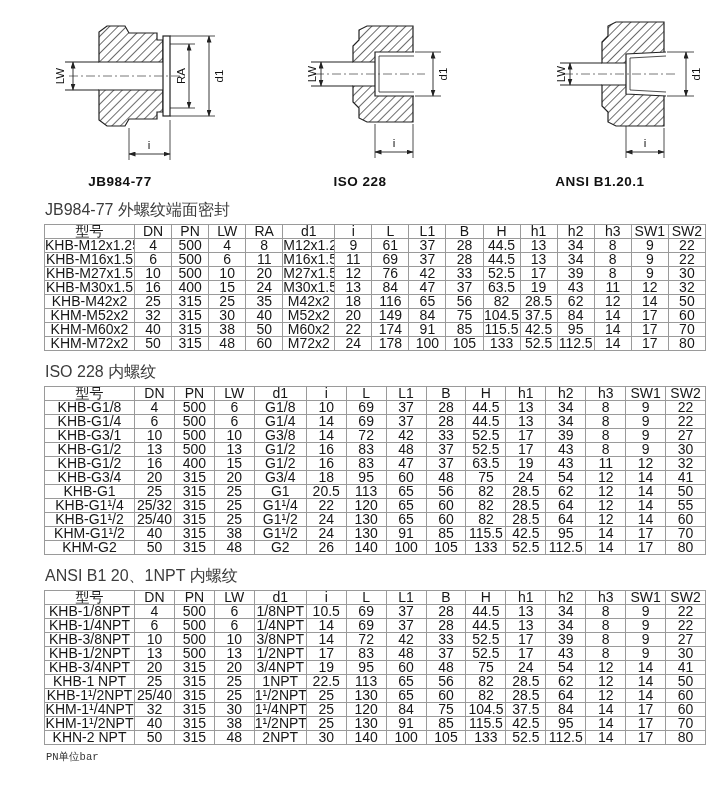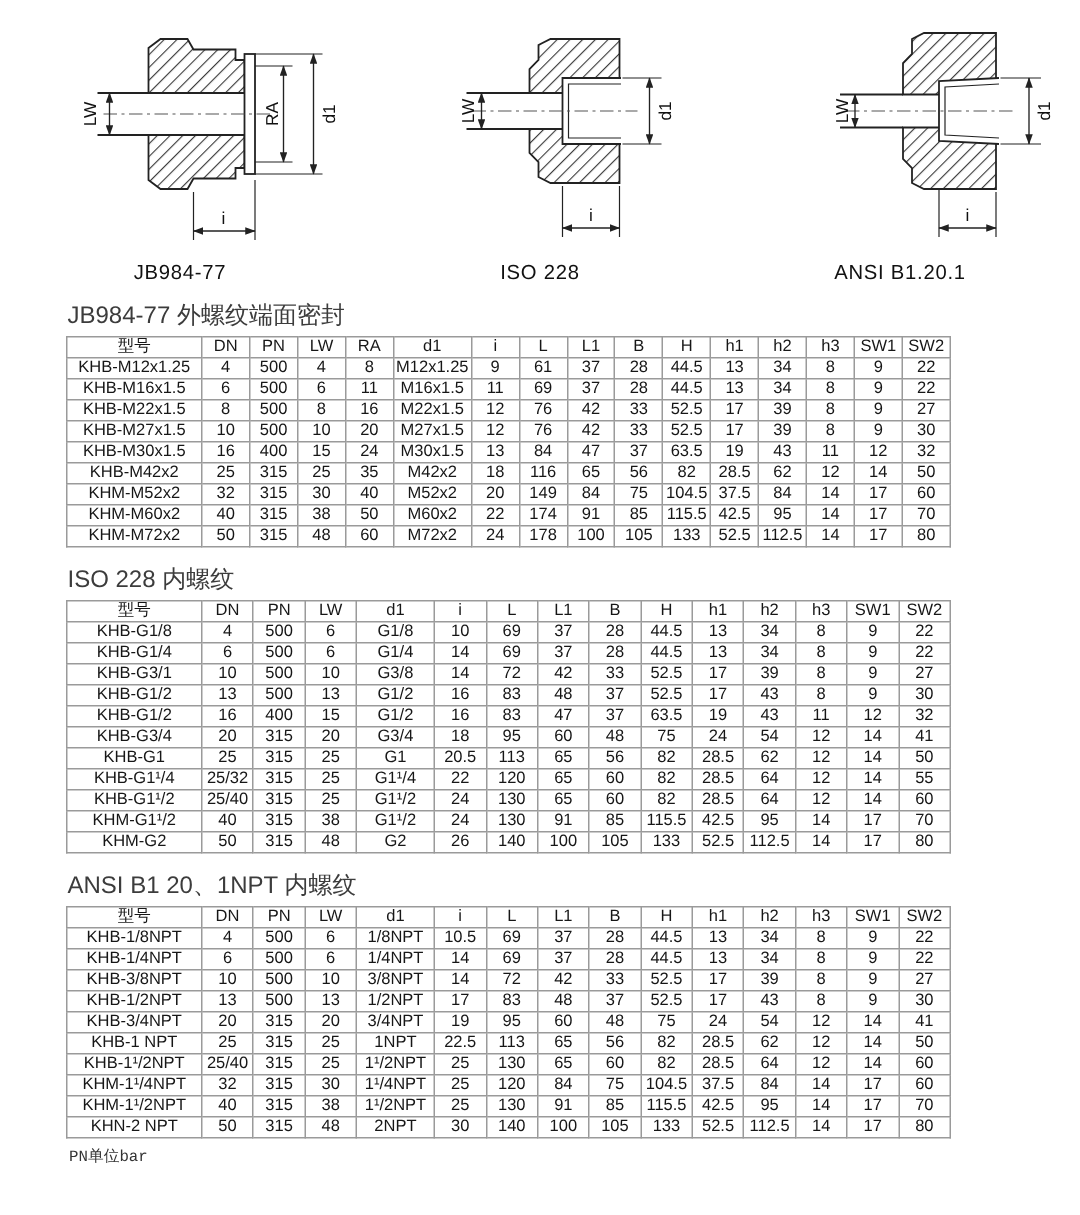--- a/index.html
+++ b/index.html
@@ -5,36 +5,36 @@
   html,body{margin:0;padding:0;background:#ffffff;}
   body{
     width:720px;height:810px;overflow:hidden;
     font-family:"Liberation Sans", sans-serif;color:#1a1a1a;
     position:relative;
   }
   
   .figures{display:flex;padding-top:4px;}
   .figure{flex:1;display:flex;flex-direction:column;align-items:center;}
   .figure svg{display:block;}
-  .caption{font-weight:normal;font-size:13.5px;letter-spacing:.5px;color:#111;margin-top:2px;}
+  .caption{font-weight:bold;font-size:13.5px;letter-spacing:.5px;color:#111;margin-top:2px;}
   
   .ol{stroke:#222;stroke-width:1.2;fill:none;}
   .hatched{fill:url(#hatch);stroke:#222;stroke-width:1.2;}
   .plate{fill:#fff;stroke:#222;stroke-width:1.2;}
   .whitefill{fill:#fff;stroke:none;}
   .cl{stroke:#555;stroke-width:.8;fill:none;stroke-dasharray:9 3 2 3;}
   .dim{stroke:#222;stroke-width:.9;fill:none;}
   .ext{stroke:#222;stroke-width:.8;fill:none;}
   .dimlabel{font-size:11.5px;fill:#111;text-anchor:middle;}
   
   .content{margin-left:44px;width:662px;}
   .table-title{font-size:16px;color:#3c3c3c;margin:11px 0 3px 1px;}
   table.spec{
-    border-collapse:collapse;table-layout:fixed;width:590px;
-    font-size:11px;color:#161616;
+    border-collapse:collapse;table-layout:fixed;width:662px;
+    font-size:14px;color:#161616;
   }
   table.spec th,table.spec td{
     border:1px solid #9a9a9a;text-align:center;vertical-align:middle;
     padding:0;height:13px;line-height:13px;font-weight:400;
     white-space:nowrap;overflow:hidden;
   }
   col.col-model{width:90px;}
   col.col-d1{width:52px;}
   .footnote{font-size:10.5px;color:#333;margin:5px 0 0 46px;font-family:Liberation Mono, monospace;}
 </style>
@@ -235,38 +235,20 @@
           <td>37</td>
           <td>28</td>
           <td>44.5</td>
           <td>13</td>
           <td>34</td>
           <td>8</td>
           <td>9</td>
           <td>22</td>
         </tr>
         <tr>
-          <td>KHB-M22x1.5</td>
-          <td>8</td>
-          <td>500</td>
-          <td>8</td>
-          <td>16</td>
-          <td>M22x1.5</td>
-          <td>12</td>
-          <td>76</td>
-          <td>42</td>
-          <td>33</td>
-          <td>52.5</td>
-          <td>17</td>
-          <td>39</td>
-          <td>8</td>
-          <td>9</td>
-          <td>27</td>
-        </tr>
-        <tr>
           <td>KHB-M27x1.5</td>
           <td>10</td>
           <td>500</td>
           <td>10</td>
           <td>20</td>
           <td>M27x1.5</td>
           <td>12</td>
           <td>76</td>
           <td>42</td>
           <td>33</td>

